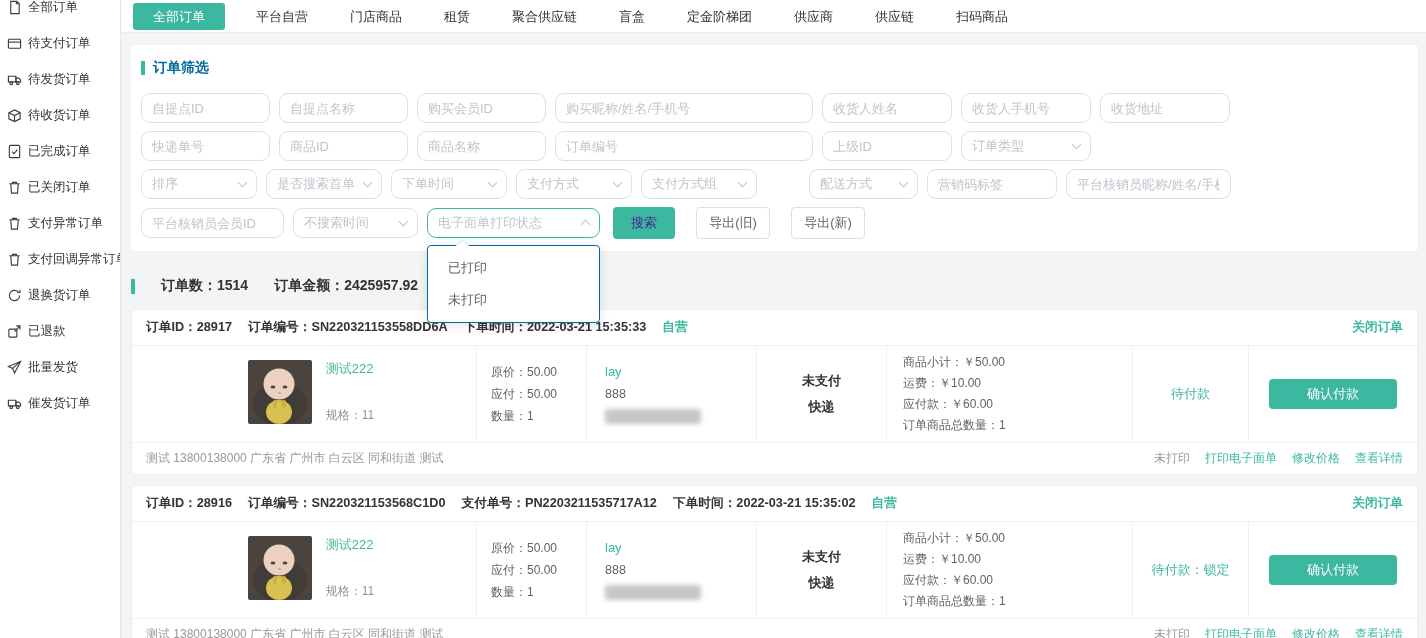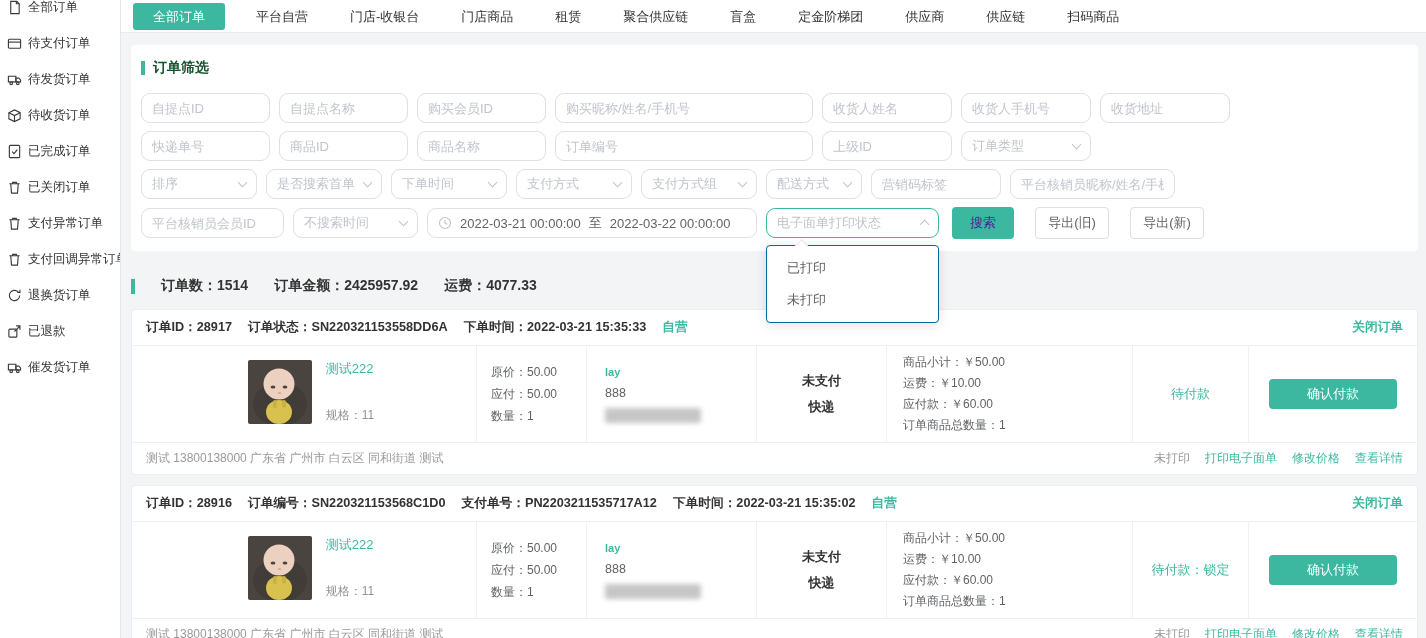--- a/index.html
+++ b/index.html
@@ -15,31 +15,31 @@
   .side-item svg{flex:none;}
 
   
   .main{flex:1;display:flex;flex-direction:column;height:638px;overflow:hidden;}
 
   .tabbar{flex:none;background:#fff;height:33px;display:flex;align-items:center;padding-left:12px;border-bottom:1px solid #ececec;}
   .tab{padding:0 21px;line-height:33px;font-size:13px;color:#333;cursor:pointer;}
   .tab.active{background:var(--accent);color:#fff;border-radius:3px;line-height:27px;height:27px;padding:0 20px;margin-right:10px;display:flex;align-items:center;}
 
   .filter-card{flex:none;background:#fff;margin:12px 8px 0 10px;border-radius:4px;padding:14px 6px 12px 10px;position:relative;}
-  .sec-title{display:flex;align-items:center;font-weight:bold;font-size:14px;color:#14532d;margin-bottom:16px;}
+  .sec-title{display:flex;align-items:center;font-weight:bold;font-size:14px;color:#0369a1;margin-bottom:16px;}
   .sec-bar{width:4px;height:14px;background:var(--accent);margin-right:8px;flex:none;}
 
   .frow{display:flex;align-items:center;gap:9px;margin-bottom:8px;}
   .frow:last-child{margin-bottom:0;}
   .fld,.fld-input{height:30px;border:1px solid #dcdfe6;border-radius:9px;background:#fff;font-size:13px;flex:none;}
   .fld{display:flex;align-items:center;justify-content:space-between;padding:0 10px;color:#c0c4cc;cursor:pointer;}
   .fld-input{padding:0 10px;color:#606266;outline:none;width:129px;}
   .fld-input::placeholder{color:#c0c4cc;}
   .w-s{width:129px;} .w-m{width:130px;} .w-l{width:258px;}
-  .w-sel{width:116px;} .w-sel2{width:96px;} .w-mk{width:130px;} .w-vr{width:165px;}
+  .w-sel{width:116px;} .w-sel2{width:109px;margin-left:43px;} .w-mk{width:130px;} .w-vr{width:165px;}
   .w-id{width:143px;} .w-nt{width:125px;}
   .chev{width:7px;height:7px;border-right:1.4px solid #c0c4cc;border-bottom:1.4px solid #c0c4cc;transform:rotate(45deg);margin-top:-3px;flex:none;}
   .chev.up{transform:rotate(-135deg);margin-top:3px;}
 
   .fld.date{width:330px;color:#606266;justify-content:flex-start;gap:8px;cursor:text;}
   .rel{position:relative;flex:none;}
   .fld.print-open{width:173px;border-color:var(--accent);text-align:right;}
   .dropdown{position:absolute;top:37px;left:0;width:173px;background:#fff;border:1px solid #0369a1;border-radius:4px;box-shadow:0 2px 12px rgba(0,0,0,.12);padding:6px 0;z-index:30;}
   .dropdown::before{content:"";position:absolute;top:-5px;left:30px;width:8px;height:8px;background:#fff;border-left:1px solid #e4e7ed;border-top:1px solid #e4e7ed;transform:rotate(45deg);}
   .dd-item{height:32px;line-height:32px;padding:0 20px;font-size:13px;color:#606266;cursor:pointer;}
@@ -61,21 +61,21 @@
   .card-body{display:flex;align-items:stretch;height:96px;}
   .col{border-right:1px solid #f0f0f0;display:flex;flex-direction:column;justify-content:center;}
   .col:last-child{border-right:none;}
   .col-product{flex:none;width:345px;flex-direction:row;align-items:flex-start;padding:14px 0 0 14px;gap:14px;}
   .p-img{width:64px;height:64px;border-radius:2px;overflow:hidden;flex:none;cursor:pointer;}
   .p-info{display:flex;flex-direction:column;justify-content:space-between;height:64px;}
   .p-name{color:var(--accent);font-size:13px;cursor:pointer;}
   .p-spec{color:#909399;font-size:12px;}
   .col-price{flex:none;width:110px;padding-left:14px;font-size:12px;color:#606266;line-height:1.85;}
   .col-buyer{flex:none;width:170px;padding-left:18px;}
-  .b-name{color:var(--accent);font-weight:bold;font-size:11px;margin-bottom:8px;}
+  .b-name{color:var(--accent);font-weight:normal;font-size:13px;margin-bottom:8px;}
   .b-id{color:#606266;font-size:12.5px;margin-bottom:8px;}
   .b-blur{width:96px;height:15px;background:#c6c6c6;border-radius:2px;filter:blur(2.5px);}
   .col-pay{flex:none;width:130px;align-items:center;font-weight:bold;font-size:13px;color:#333;line-height:2.0;}
   .col-totals{flex:none;width:246px;padding-left:16px;font-size:12px;color:#606266;line-height:1.75;}
   .col-state{flex:none;width:116px;align-items:center;color:var(--accent);font-size:13px;}
   .col-action{flex:1;align-items:center;}
   .btn-pay{width:128px;height:30px;background:var(--accent);color:#fff;border:none;border-radius:4px;font-size:13px;cursor:pointer;}
   .card-footer{display:flex;align-items:center;height:32px;border-top:1px solid #f0f0f0;padding:0 14px;font-size:12px;color:#999;}
   .card-footer .right{margin-left:auto;display:flex;align-items:center;gap:15px;}
   .glink{color:var(--accent);cursor:pointer;}
@@ -152,36 +152,42 @@
       </div>
       <div class="side-item">
         <svg width="15" height="15" viewBox="0 0 16 16" fill="none" stroke="#3a3a3a" stroke-width="1.2">
             <rect x="2" y="5.5" width="8.5" height="8.5" rx="1"></rect>
             <path d="M8 8l5.5-5.5M9.8 2h4v4"></path>
           </svg>
         <span>已退款</span>
       </div>
       <div class="side-item">
         <svg width="15" height="15" viewBox="0 0 16 16" fill="none" stroke="#3a3a3a" stroke-width="1.2">
+            <path d="M14.5 1.5L1.5 7l4.5 2 2 5z"></path>
+            <path d="M14.5 1.5L6 9"></path>
+          </svg>
+        <span>批量发货</span>
+      </div>
+      <div class="side-item">
+        <svg width="15" height="15" viewBox="0 0 16 16" fill="none" stroke="#3a3a3a" stroke-width="1.2">
             <path d="M1.5 4.5h8v6h-8z"></path>
             <path d="M9.5 6.5h3l2 2v2h-5z"></path>
             <circle cx="4.5" cy="12" r="1.4"></circle>
             <circle cx="11.5" cy="12" r="1.4"></circle>
           </svg>
         <span>催发货订单</span>
       </div>
     </div>
   </div>
 
   <div class="main">
 
     <div class="tabbar">
       <div class="tab active">全部订单</div>
       <div class="tab">平台自营</div>
-      <div class="tab">门店-收银台</div>
       <div class="tab">门店商品</div>
       <div class="tab">租赁</div>
       <div class="tab">聚合供应链</div>
       <div class="tab">盲盒</div>
       <div class="tab">定金阶梯团</div>
       <div class="tab">供应商</div>
       <div class="tab">供应链</div>
       <div class="tab">扫码商品</div>
     </div>
 
@@ -241,29 +247,20 @@
         <input class="fld-input w-mk" placeholder="营销码标签" style="">
         <input class="fld-input w-vr" placeholder="平台核销员昵称/姓名/手机号" style="">
       </div>
 
       <div class="frow">
         <input class="fld-input w-id" placeholder="平台核销员会员ID" style="">
         <div class="fld w-nt">
           <span>不搜索时间</span>
           <span class="chev"></span>
         </div>
-        <div class="fld date">
-          <svg width="14" height="14" viewBox="0 0 16 16" fill="none" stroke="#c0c4cc" stroke-width="1.3">
-              <circle cx="8" cy="8" r="6.3"></circle>
-              <path d="M8 4.5V8l2.4 1.5"></path>
-            </svg>
-          <span>2022-03-21 00:00:00</span>
-          <span>至</span>
-          <span>2022-03-22 00:00:00</span>
-        </div>
         <div class="rel">
           <div class="fld print-open">
             <span>电子面单打印状态</span>
             <span class="chev up"></span>
           </div>
           <div class="dropdown">
             <div class="dd-item">已打印</div>
             <div class="dd-item">未打印</div>
           </div>
         </div>
@@ -276,21 +273,21 @@
     <div class="stats">
       <span class="sec-bar"></span>
       <span>订单数：1514</span>
       <span>订单金额：2425957.92</span>
       <span>运费：4077.33</span>
     </div>
 
     <div class="card">
       <div class="card-header">
         <span>订单ID：28917</span>
-        <span>订单状态：SN220321153558DD6A</span>
+        <span>订单编号：SN220321153558DD6A</span>
         <span>下单时间：2022-03-21 15:35:33</span>
         <span class="tag">自营</span>
         <span class="close">关闭订单</span>
       </div>
       <div class="card-body">
         <div class="col col-product">
           <div class="p-img">
             <svg width="64" height="64" viewBox="0 0 64 64">
                 <rect width="64" height="64" fill="#4a4440"></rect>
                 <ellipse cx="32" cy="44" rx="27" ry="22" fill="#413c38"></ellipse>

